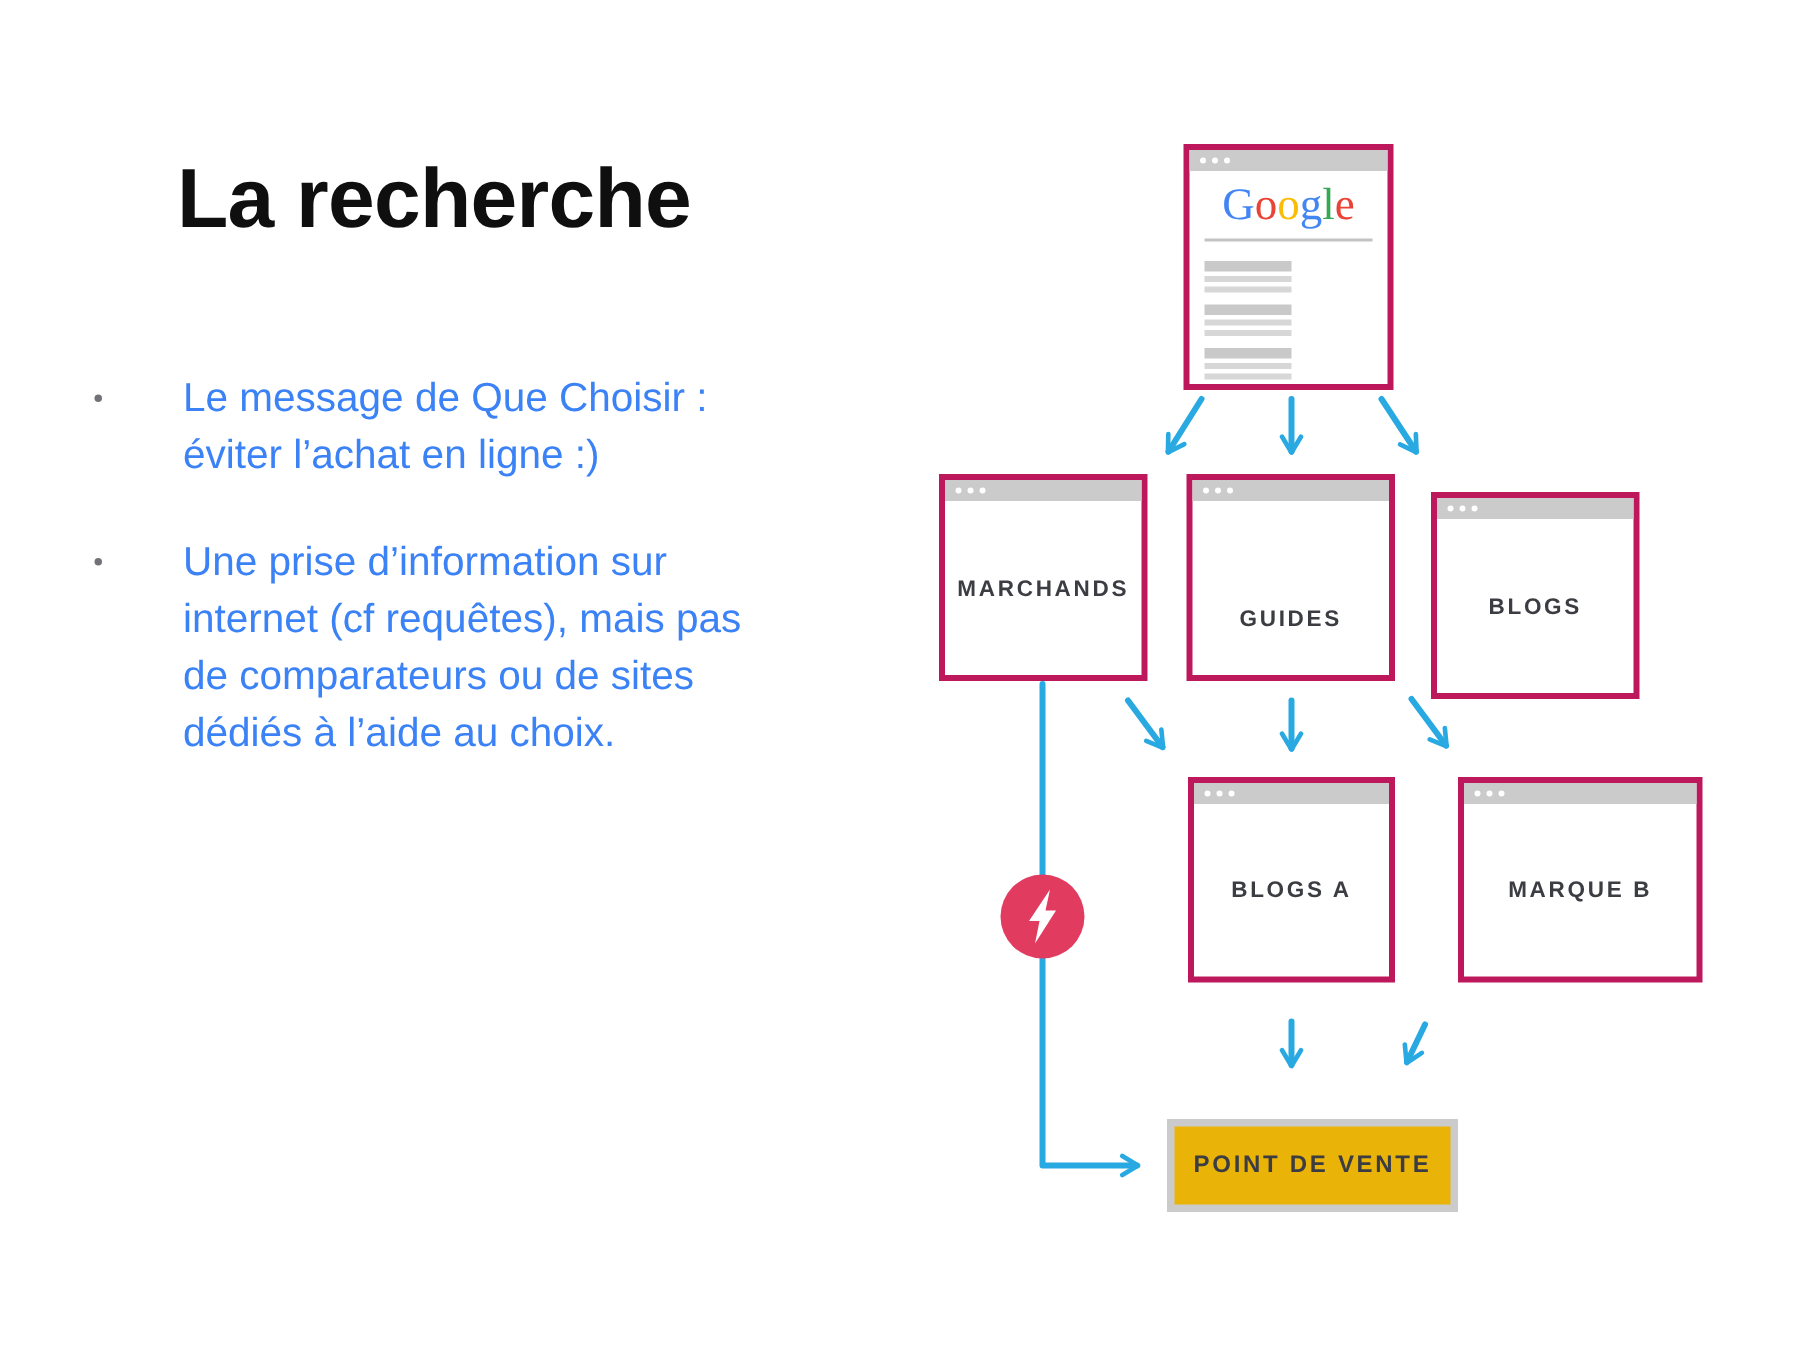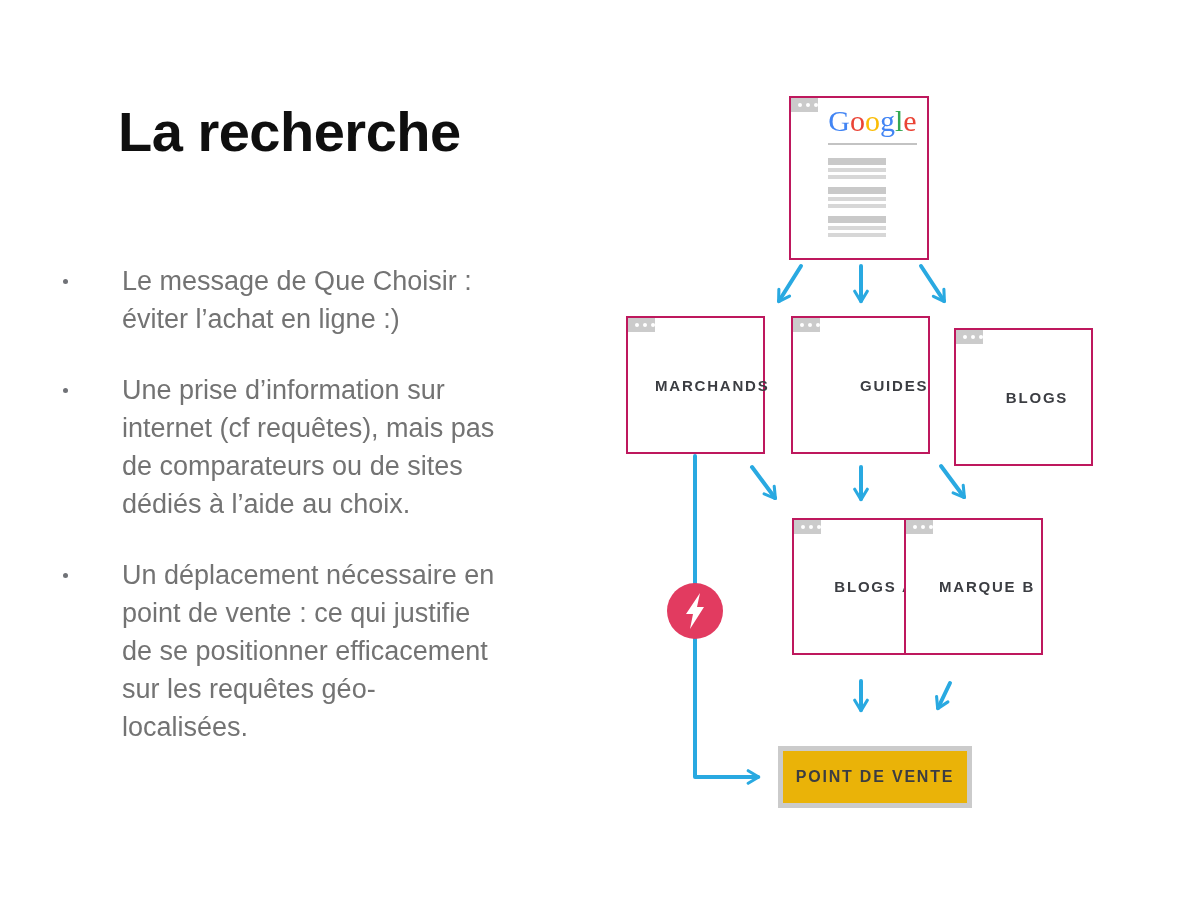--- a/index.html
+++ b/index.html
@@ -11,42 +11,42 @@
   
   .title{
     position:absolute;left:118px;top:104px;margin:0;
     font-size:56px;font-weight:700;letter-spacing:-0.5px;color:#0f0f0f;line-height:1;
   }
   .bullets{
     position:absolute;left:60px;top:246px;width:500px;
     list-style:none;margin:0;padding:0;
   }
   .bullets li{
-    position:relative;padding-left:62px;margin:16px 0 33px 0;
-    font-size:27px;line-height:38px;color:#737373;white-space:pre-line;
+    position:relative;padding-left:62px;margin:0 0 33px 0;
+    font-size:27px;line-height:38px;color:#3b82f6;white-space:pre-line;
   }
   .bullets li::before{
     content:"";position:absolute;left:3px;top:17px;width:5px;height:5px;border-radius:50%;
     background:#707277;
   }
   
   .window{
-    position:absolute;box-sizing:border-box;background:#fff;border:2px solid #be185d;
-    display:flex;flex-direction:row;
+    position:absolute;box-sizing:border-box;background:#fff;border:4px solid #be185d;
+    display:flex;flex-direction:column;
   }
   .titlebar{flex:none;height:14px;background:#cbcbcb;display:flex;align-items:center;gap:4px;padding-left:7px;}
   .dot{width:4px;height:4px;border-radius:50%;background:#ffffff;}
   .win-body{flex:1;display:flex;align-items:center;justify-content:center;}
   .win-label{font-size:15px;font-weight:700;letter-spacing:1.8px;color:#3b3d42;white-space:nowrap;}
   #win-google   {left:789px;top:96px; width:140px;height:164px;}
   #win-marchands{left:626px;top:316px;width:139px;height:138px;}
   #win-guides   {left:791px;top:316px;width:139px;height:138px;gap:40px;}
   #win-blogs    {left:954px;top:316px;width:139px;height:138px;margin-top:12px;}
   #win-marque-a {left:792px;top:518px;width:138px;height:137px;}
-  #win-marque-b {left:904px;top:518px;width:139px;height:137px;}
+  #win-marque-b {left:972px;top:518px;width:163px;height:137px;}
   
   .google-body{display:block;}
   .g-logo{margin-top:6px;text-align:center;font-family:"Liberation Serif",serif;font-size:30px;line-height:34px;}
   .g-divider{height:2px;background:#c3c3c3;margin:5px 10px 0 10px;}
   .g-results{margin:13px 0 0 10px;width:58px;}
   .g-group{margin-bottom:8px;}
   .bar{margin-bottom:3px;}
   .bar.thick{height:7px;background:#c9c9c9;}
   .bar.thin{height:4px;background:#d7d7d7;}
   
@@ -66,25 +66,20 @@
 
   <h1 class="title">La recherche</h1>
 
   <ul class="bullets">
     <li>Le message de Que Choisir :
 éviter l’achat en ligne :)</li>
     <li>Une prise d’information sur
 internet (cf requêtes), mais pas
 de comparateurs ou de sites
 dédiés à l’aide au choix.</li>
-    <li>Un déplacement nécessaire en
-point de vente : ce qui justifie
-de se positionner efficacement
-sur les requêtes géo-
-localisées.</li>
   </ul>
 
   <div class="window" id="win-google">
     <div class="titlebar">
       <span class="dot"></span>
       <span class="dot"></span>
       <span class="dot"></span>
     </div>
     <div class="win-body google-body">
       <div class="g-logo"><span style="color: rgb(66, 133, 244);">G</span><span style="color: rgb(234, 67, 53);">o</span><span style="color: rgb(251, 188, 5);">o</span><span style="color: rgb(66, 133, 244);">g</span><span style="color: rgb(52, 168, 83);">l</span><span style="color: rgb(234, 67, 53);">e</span></div>

